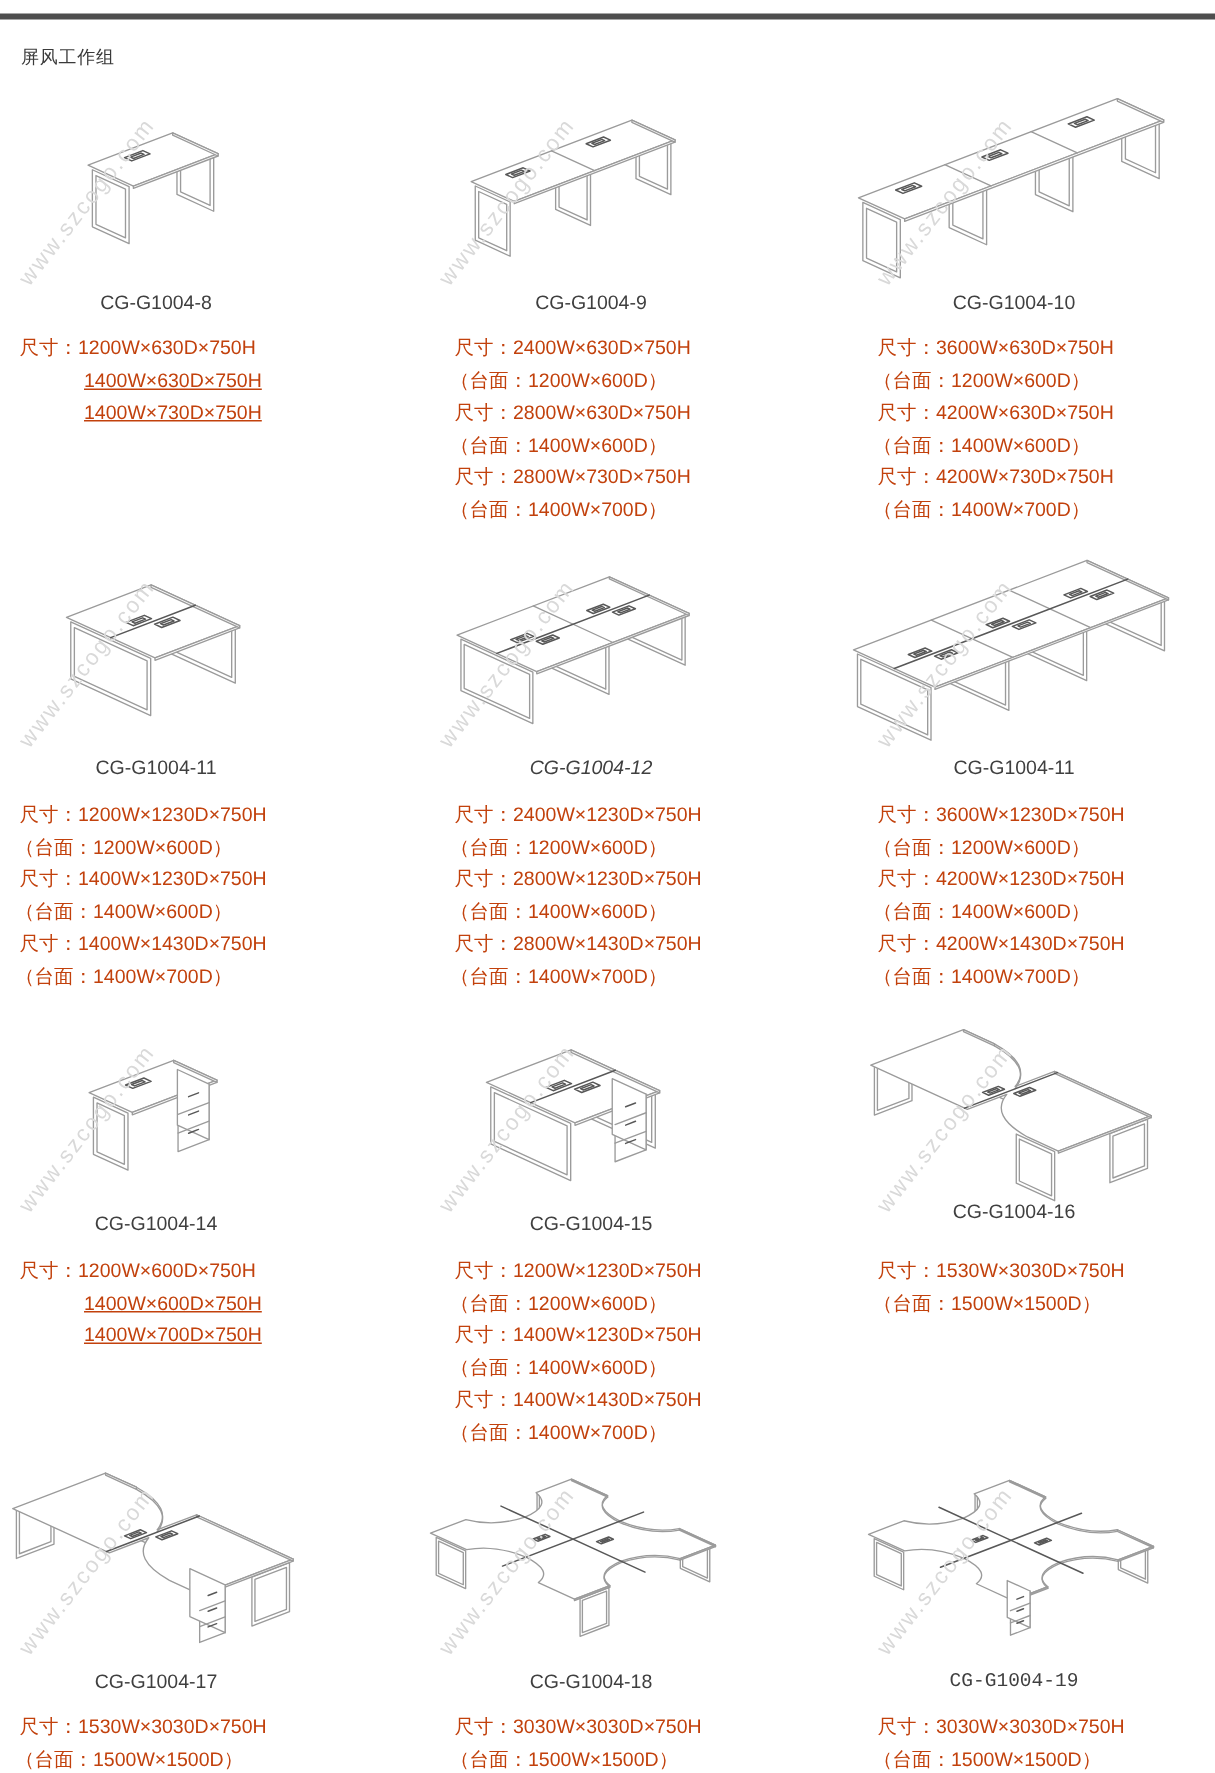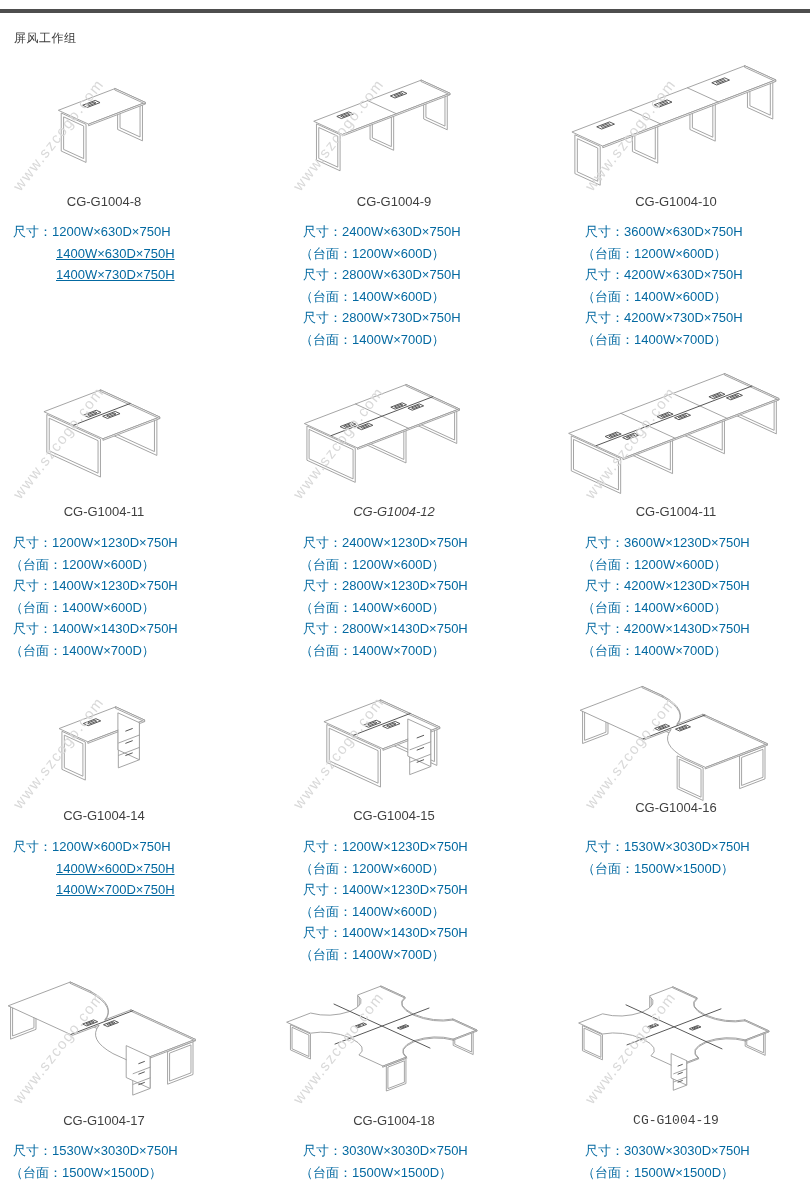--- a/index.html
+++ b/index.html
@@ -8,21 +8,21 @@
   .topbar{position:absolute;left:0;top:9px;width:810px;height:4px;background:#4e4e4e;}
   .page-title{position:absolute;left:14px;top:30px;font-size:12px;color:#3a3a3a;letter-spacing:.5px;}
   #grid{position:absolute;left:0;top:0;width:810px;height:1182px;}
   .cell{position:absolute;left:0;top:0;}
   .fig{position:absolute;width:240px;height:135px;overflow:hidden;}
   .fig svg{position:absolute;left:0;top:0;}
   .wm{position:absolute;left:14%;bottom:-4px;transform-origin:0 50%;
       transform:rotate(-52deg);font-size:15px;color:#d9d9d9;letter-spacing:1.5px;
       white-space:nowrap;pointer-events:none;}
   .model{position:absolute;width:240px;text-align:center;font-size:13px;color:#3f3f3f;}
-  .dims{position:absolute;font-size:13px;color:#0369a1;}
+  .dims{position:absolute;font-size:13px;color:#c2410c;}
   .dline{height:21.5px;line-height:21.5px;white-space:nowrap;}
   .dline.indent{padding-left:43px;text-decoration:underline;}
   .dline.paren{margin-left:-3px;}
   svg path{stroke-linejoin:round;stroke-linecap:round;}
   .ln{fill:none;stroke:#9b9b9b;stroke-width:.9;}
   .face{fill:#ffffff;stroke:#9b9b9b;stroke-width:.9;}
   .dark{fill:none;stroke:#585858;stroke-width:1;}
   .gro{fill:#ffffff;stroke:#585858;stroke-width:1;}
 </style>
 </head>

